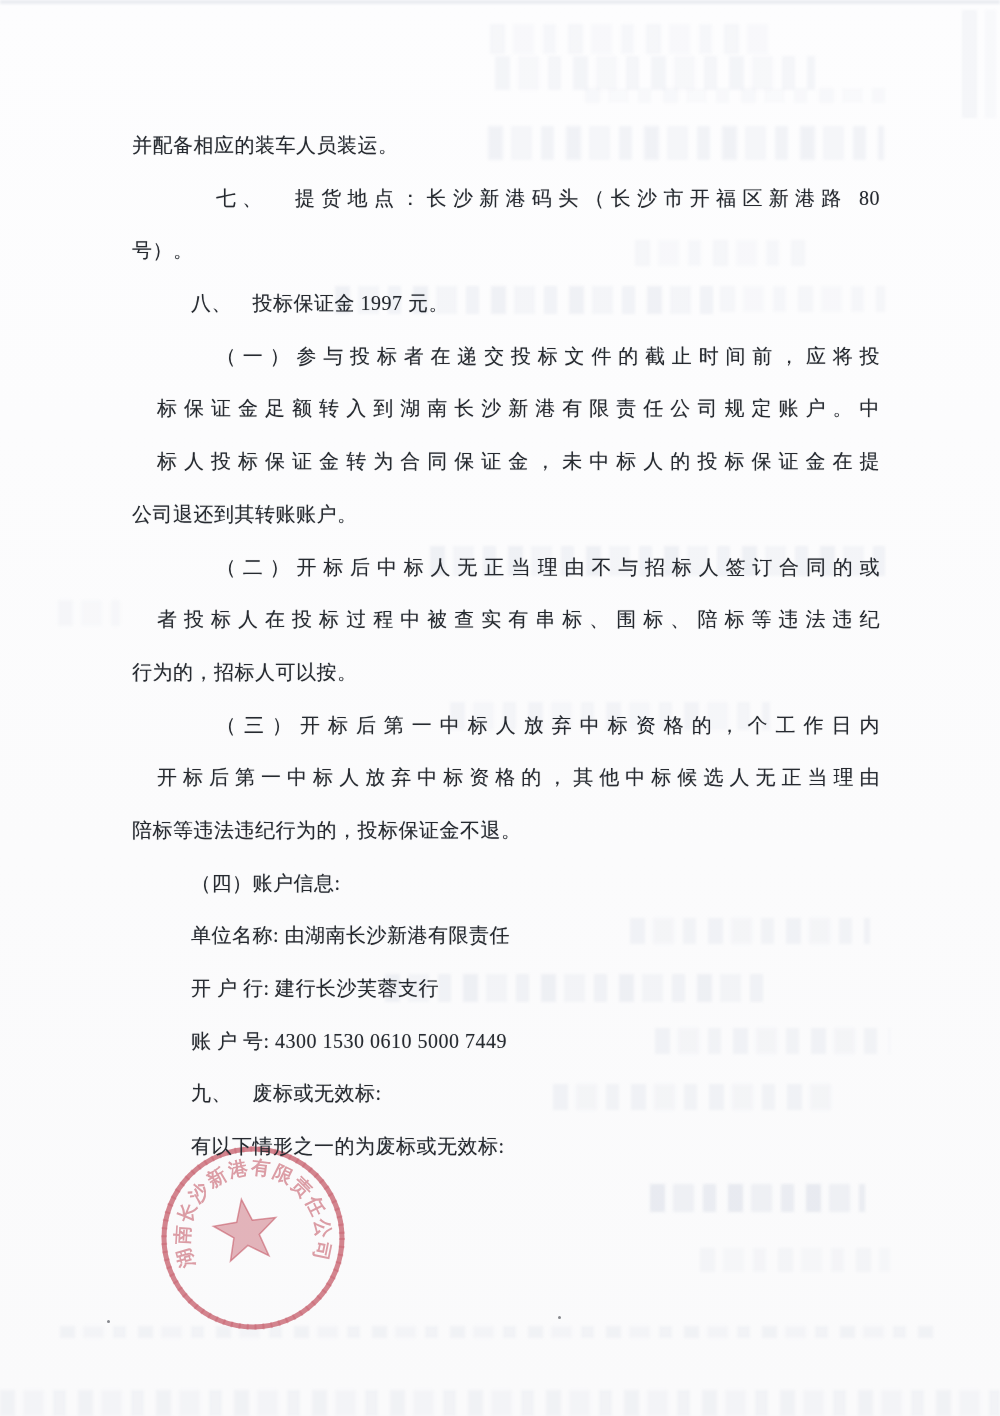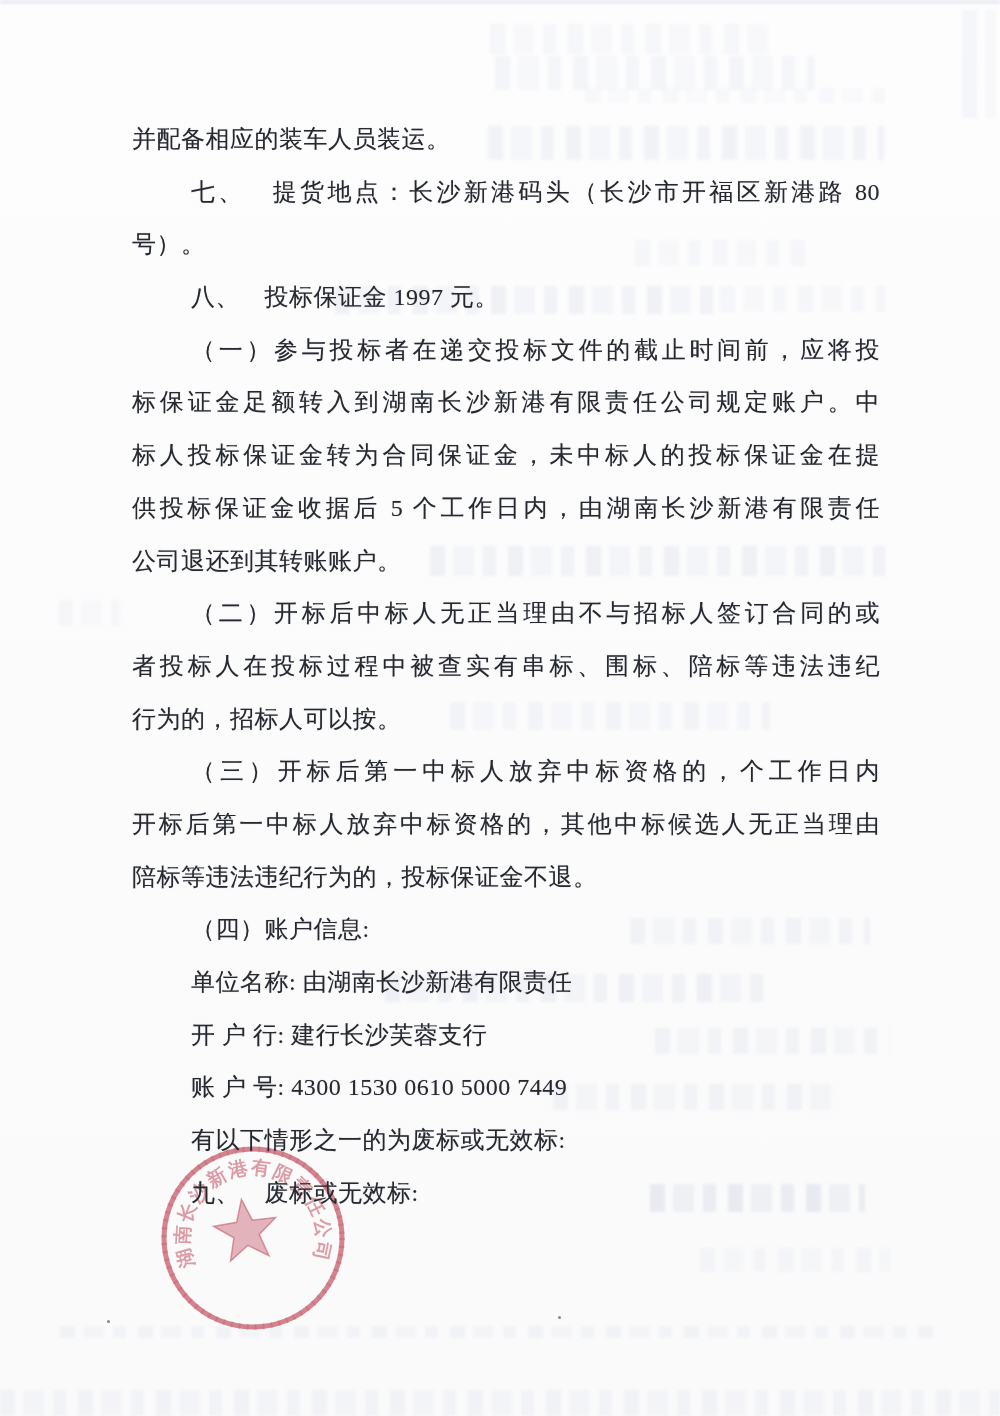--- a/index.html
+++ b/index.html
@@ -6,32 +6,32 @@
   body{
     width:1000px;height:1416px;
     background:linear-gradient(180deg,#fdfdfe 0%,#fbfbfc 60%,#fafafb 100%);
     font-family:"Liberation Serif","DejaVu Serif",serif;
     overflow:hidden;
   }
   .page{position:relative;width:1000px;height:1416px;}
 
   
   .doc{
-    position:absolute;left:132px;top:113px;width:748px;
+    position:absolute;left:132px;top:119px;width:748px;
     color:var(--ink,#262a30);
-    font-size:24px;
+    font-size:20px;
     letter-spacing:.5px;
     text-shadow:0 0 1px rgba(38,42,48,.35);
   }
   .line{
     height:52.7px;line-height:52.7px;
     white-space:pre-wrap;
   }
   .line.in{padding-left:59px;}
-  .line.j{text-align:justify;text-align-last:justify;}
+  .line.j{text-align:justify;text-align-last:justify;margin-left:25px;}
 
   
   .ghost{
     position:absolute;
     background-image:repeating-linear-gradient(90deg,
       rgba(198,205,220,.85) 0 15px, rgba(198,205,220,0) 15px 23px,
       rgba(198,205,220,.55) 23px 44px, rgba(198,205,220,0) 44px 53px,
       rgba(198,205,220,.75) 53px 66px, rgba(198,205,220,0) 66px 78px);
     filter:blur(1.6px);
   }
@@ -93,29 +93,28 @@
   </svg>
 
   <div class="doc" id="doc">
       <div class="line">并配备相应的装车人员装运。</div>
       <div class="line in j">七、　提货地点：长沙新港码头（长沙市开福区新港路 80</div>
       <div class="line">号）。</div>
       <div class="line in">八、　投标保证金 1997 元。</div>
       <div class="line in j">（一）参与投标者在递交投标文件的截止时间前，应将投</div>
       <div class="line j">标保证金足额转入到湖南长沙新港有限责任公司规定账户。中</div>
       <div class="line j">标人投标保证金转为合同保证金，未中标人的投标保证金在提</div>
-      <div class="line j">供投标保证金收据后 5 个工作日内，由湖南长沙新港有限责任</div>
       <div class="line">公司退还到其转账账户。</div>
       <div class="line in j">（二）开标后中标人无正当理由不与招标人签订合同的或</div>
       <div class="line j">者投标人在投标过程中被查实有串标、围标、陪标等违法违纪</div>
       <div class="line">行为的，招标人可以按。</div>
       <div class="line in j">（三）开标后第一中标人放弃中标资格的，个工作日内</div>
       <div class="line j">开标后第一中标人放弃中标资格的，其他中标候选人无正当理由</div>
       <div class="line">陪标等违法违纪行为的，投标保证金不退。</div>
       <div class="line in">（四）账户信息:</div>
       <div class="line in">单位名称: 由湖南长沙新港有限责任</div>
       <div class="line in">开 户 行: 建行长沙芙蓉支行</div>
       <div class="line in">账 户 号: 4300 1530 0610 5000 7449</div>
+      <div class="line in">九、　废标或无效标:</div>
       <div class="line in">有以下情形之一的为废标或无效标:</div>
-      <div class="line in">九、　废标或无效标:</div>
     </div>
 
 </div>
 
 </body></html>

